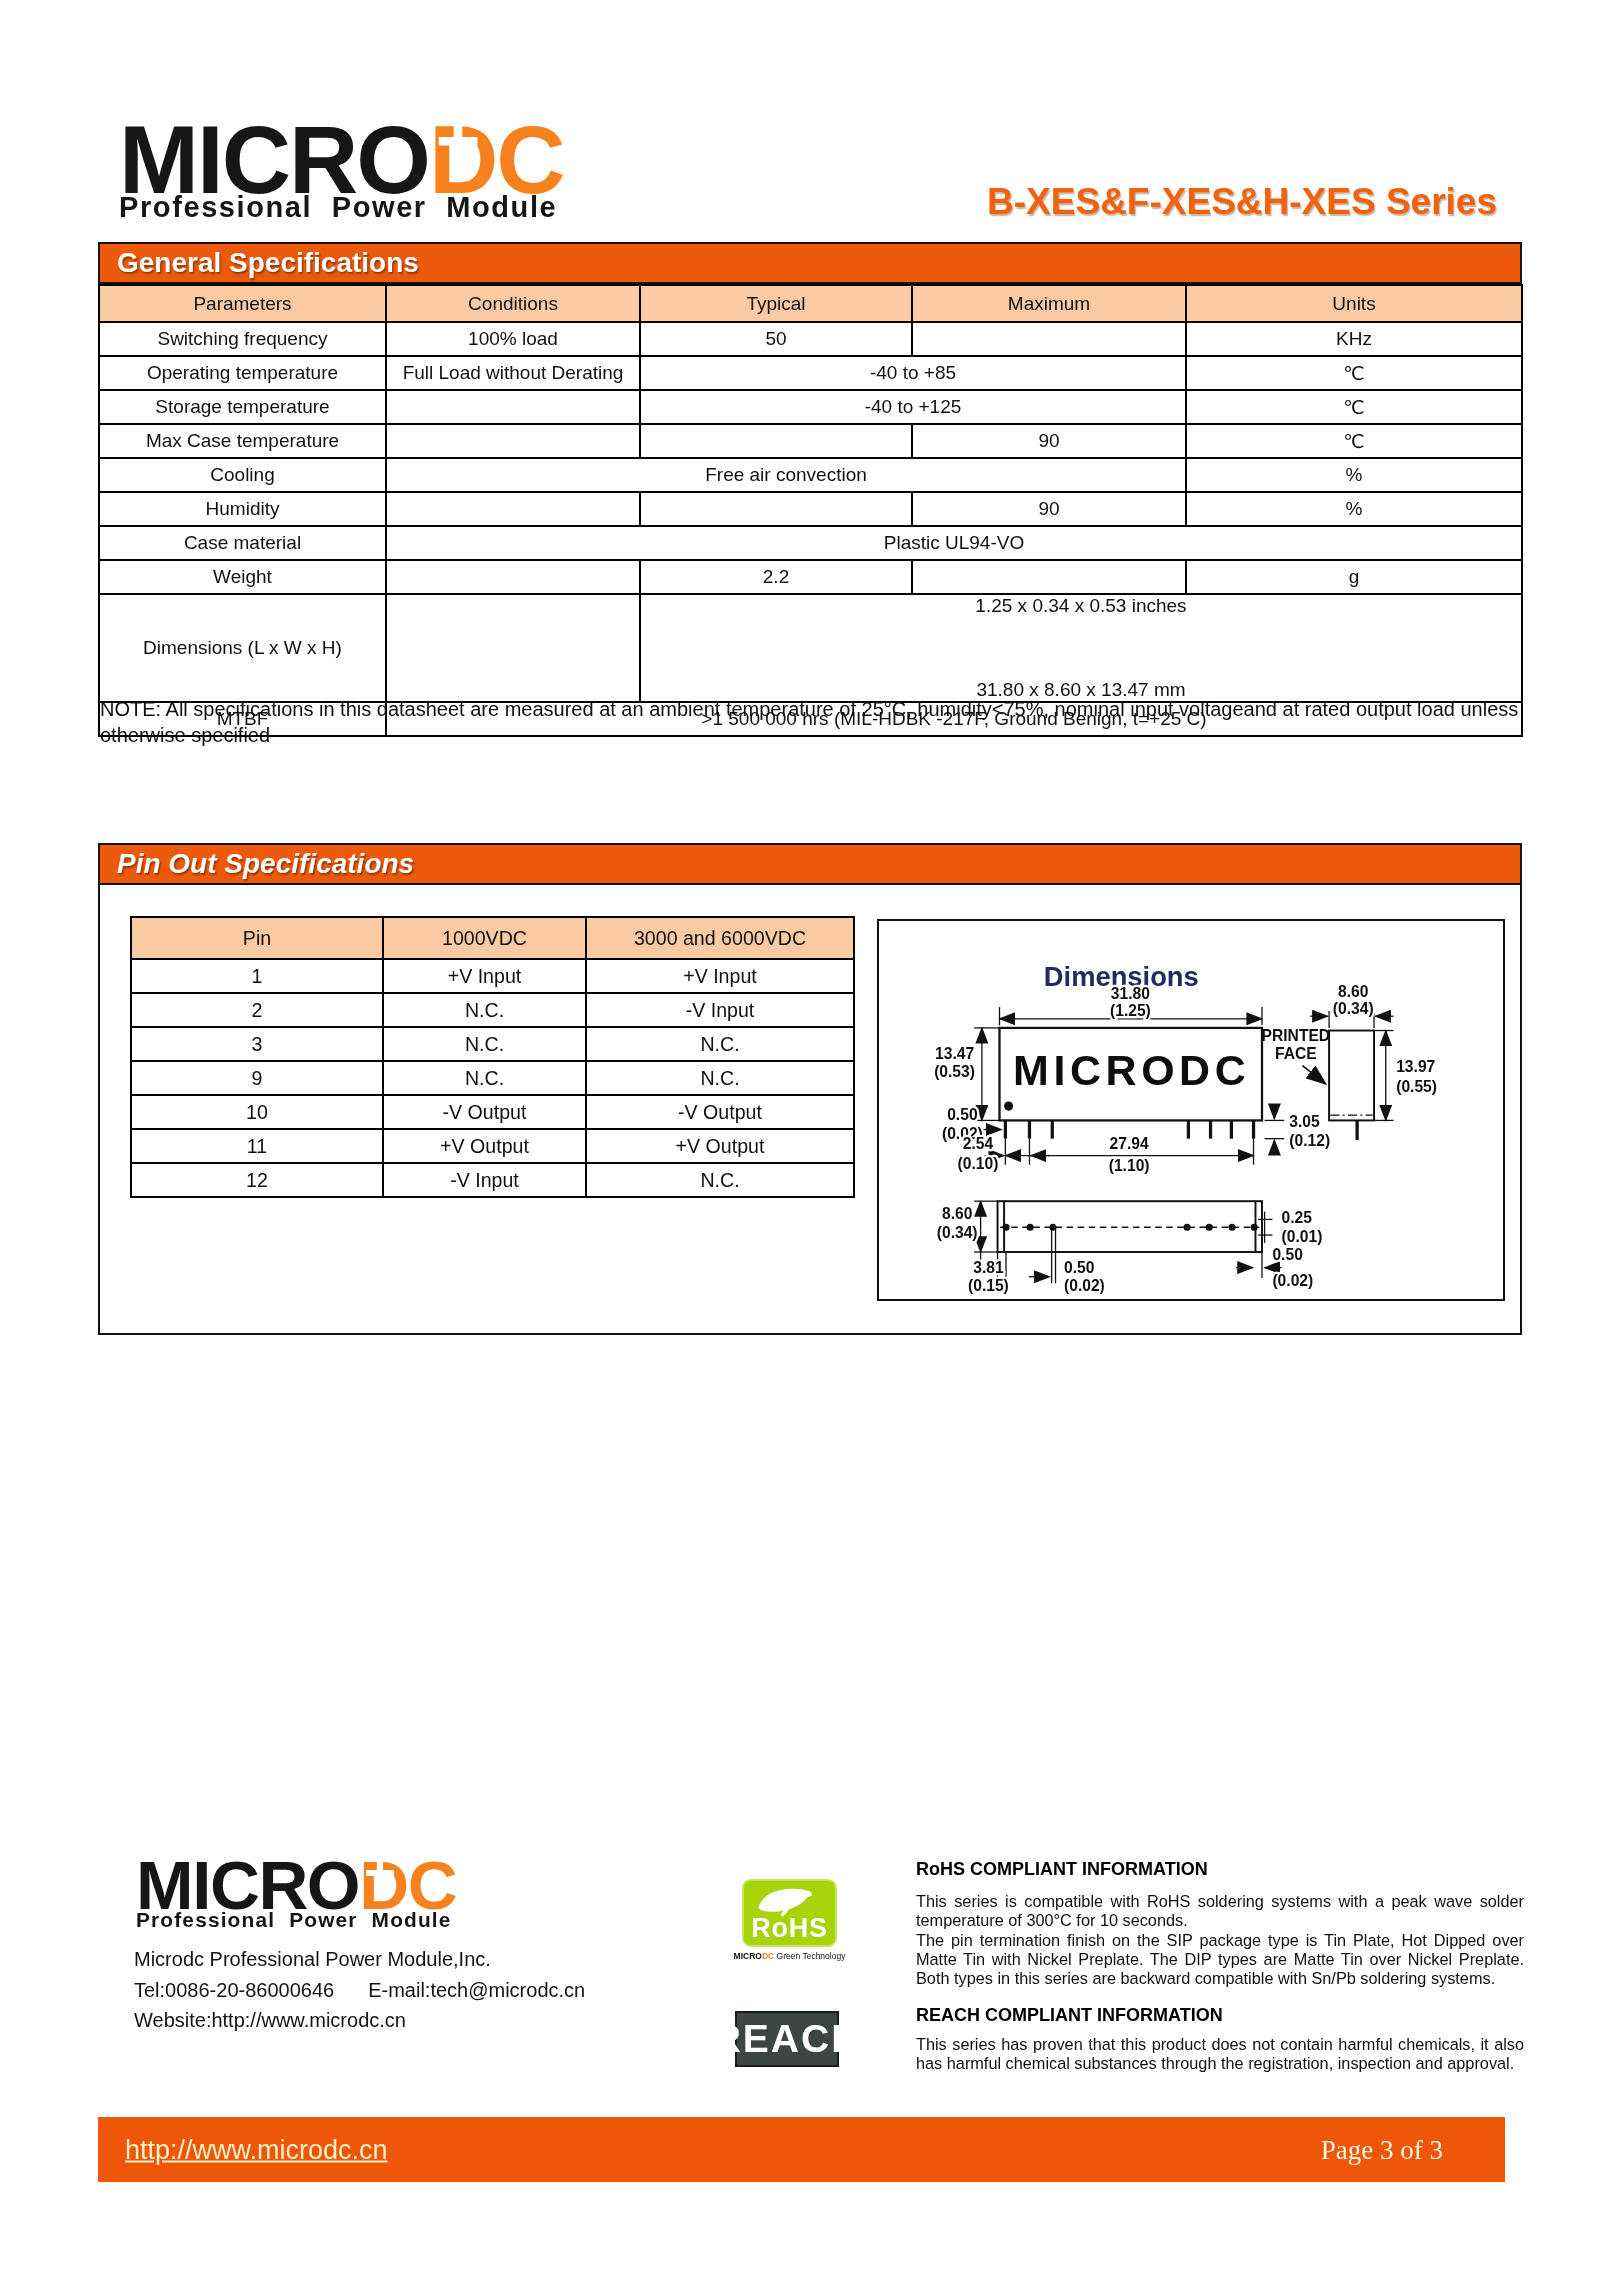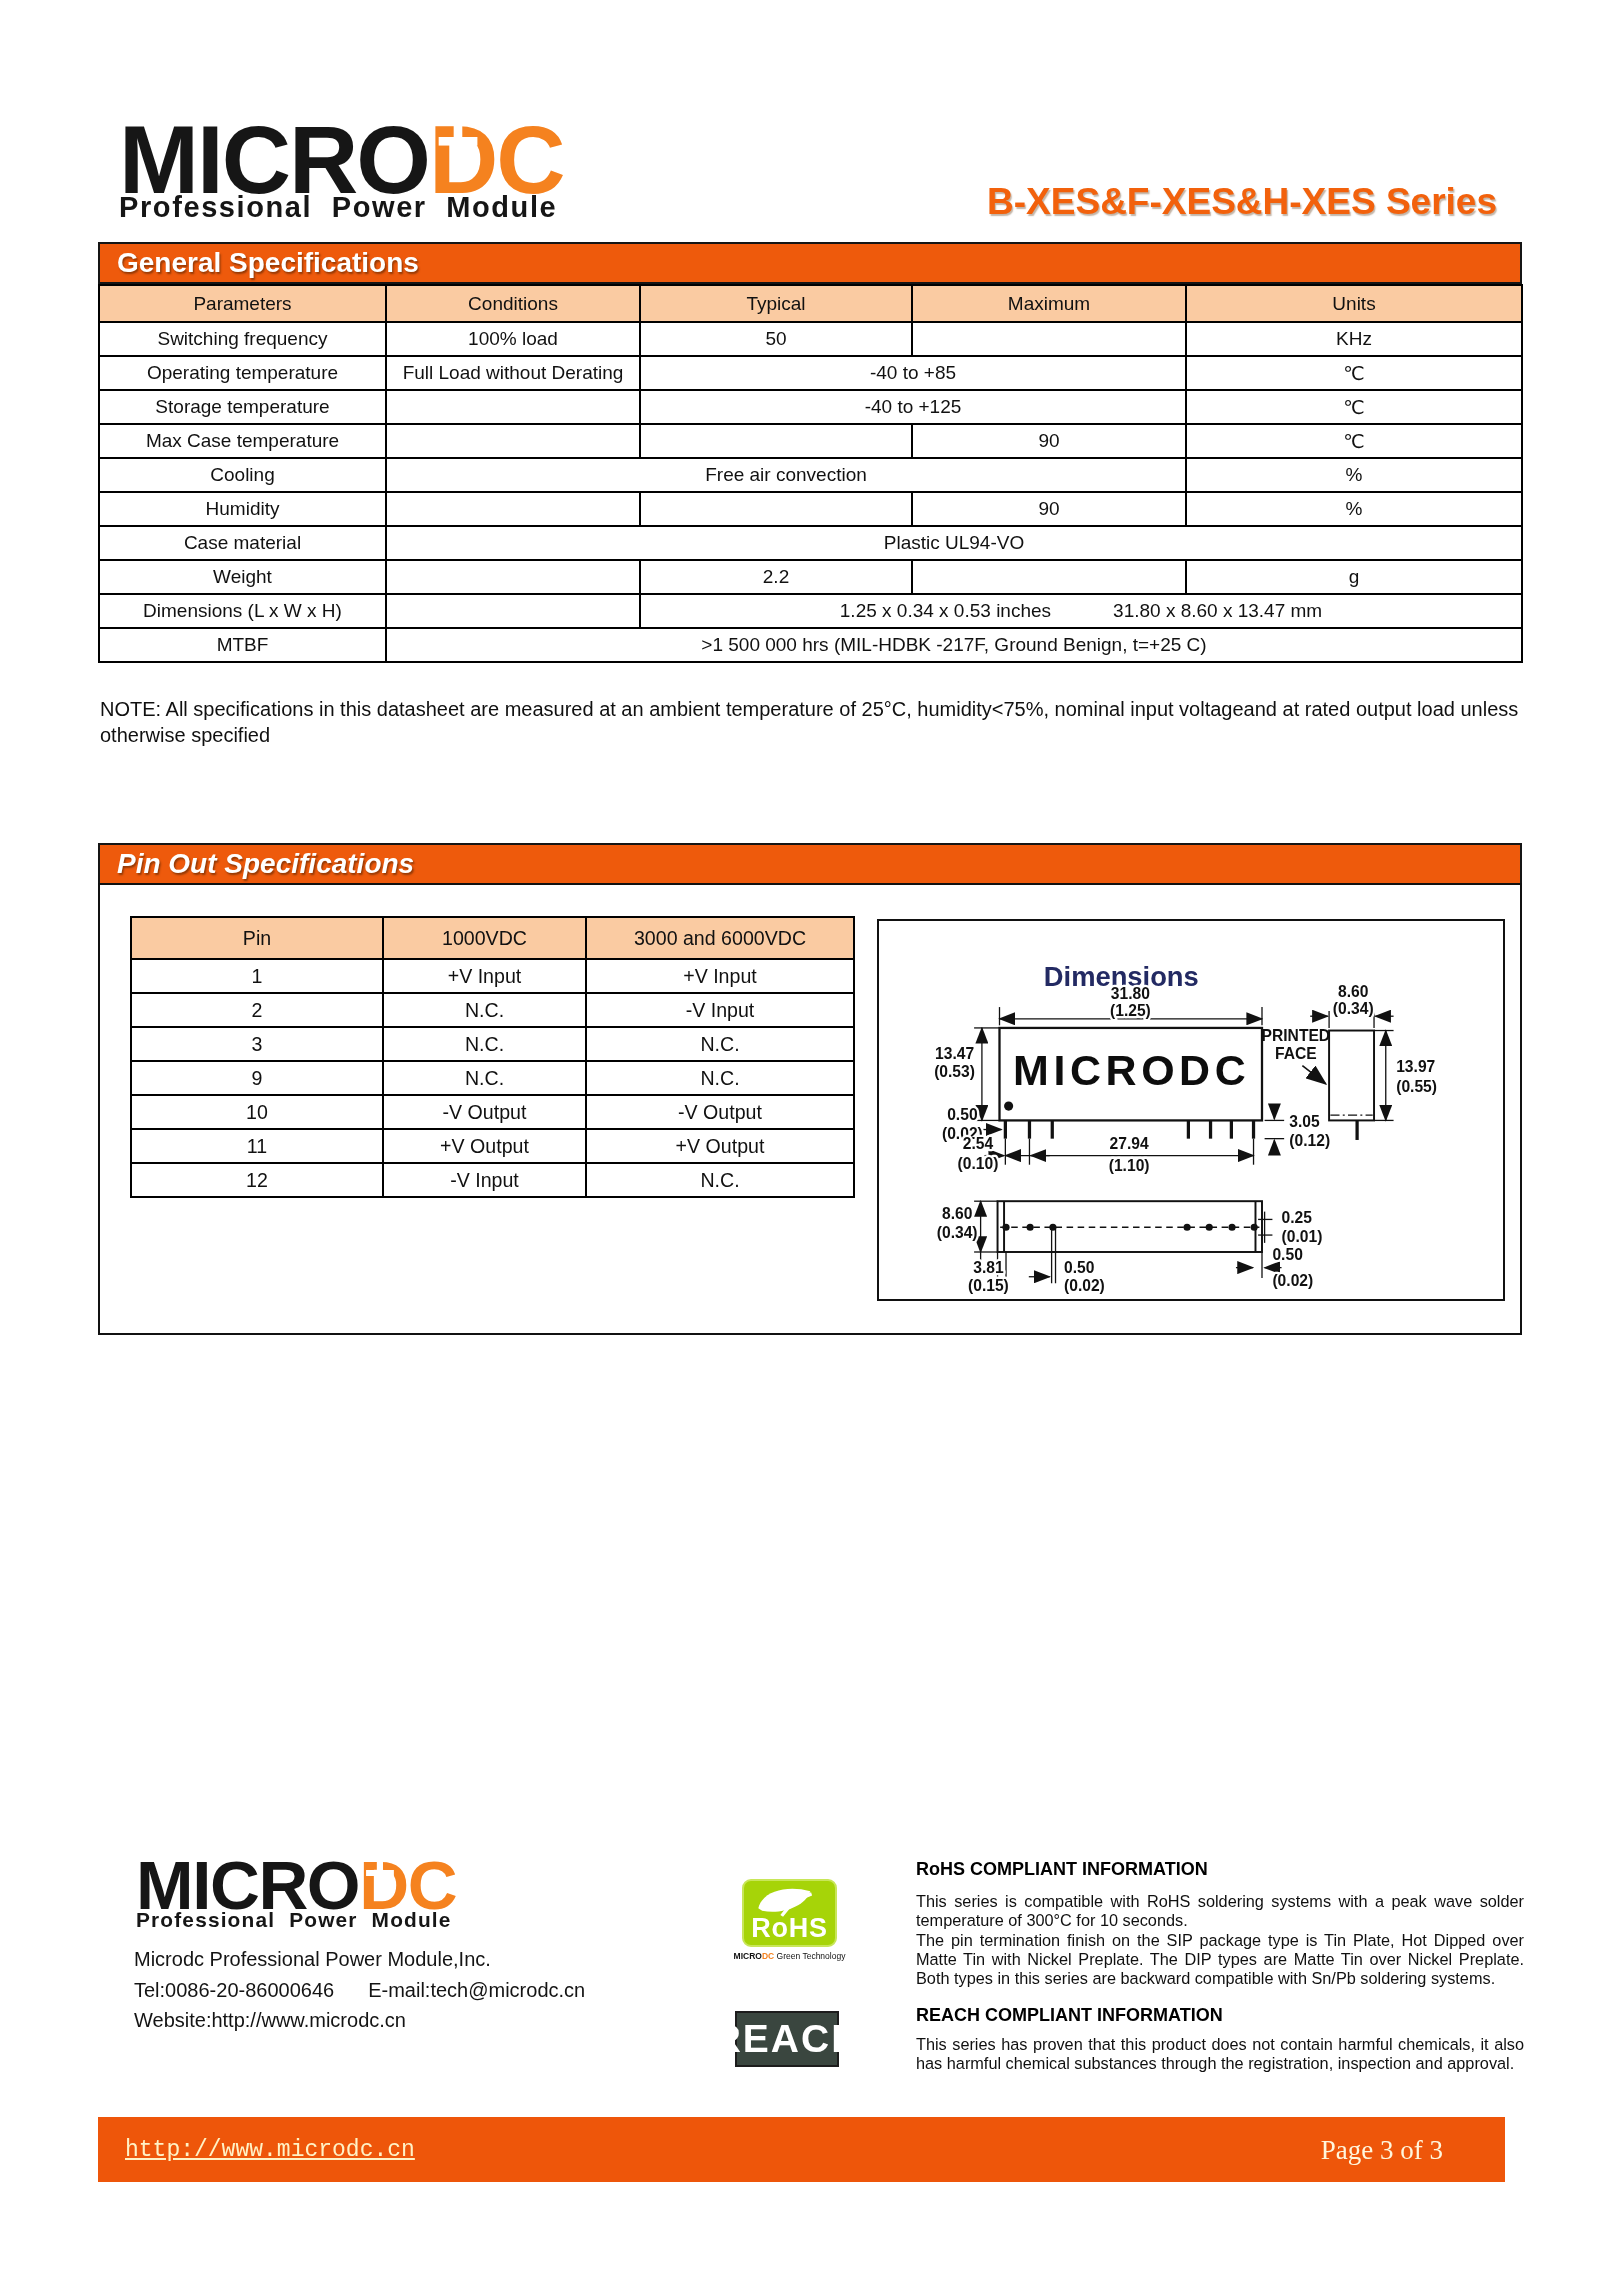--- a/index.html
+++ b/index.html
@@ -22,21 +22,21 @@
                border:2px solid #151515;box-sizing:border-box;display:flex;align-items:center;
                padding-left:17px;color:#fff;font-size:28px;font-weight:bold;
                text-shadow:1.3px 2px 2px rgba(70,30,0,.55);}
 
   
   table{border-collapse:collapse;table-layout:fixed;}
   td{border:2px solid #000;text-align:center;vertical-align:middle;padding:0 3.9px;overflow:hidden;}
   .gtable{position:absolute;left:98px;top:284px;width:1424px;font-size:19px;}
   .gtable td{height:32px;}
   .gtable tr.hdr td{background:#FACBA2;height:35px;}
-  .dim-cell{display:flex;justify-content:center;gap:62px;align-items:center;}
+  .dim-cell{display:flex;justify-content:center;gap:62px;align-items:center;flex-direction:column;}
 
   .note{position:absolute;left:100px;top:697px;width:1431px;font-size:20px;line-height:1.28;color:#101010;}
 
   
   .pin-outer{position:absolute;left:98px;top:883px;width:1424px;height:452px;
              border:2px solid #111;box-sizing:border-box;background:#fff;}
   .ptable{position:absolute;left:130px;top:916px;width:722px;font-size:19.6px;}
   .ptable td{height:32px;}
   .ptable tr.hdr td{background:#FACBA2;height:40px;}
 
@@ -59,21 +59,21 @@
               font-size:8.5px;font-weight:bold;white-space:nowrap;}
   .reach-badge{position:absolute;left:735px;top:2011px;width:104px;height:56px;background:#3A463F;
                border:2px solid #1c1c1c;box-sizing:border-box;display:flex;align-items:center;justify-content:center;
                color:#fff;font-size:39px;font-weight:bold;letter-spacing:2px;}
   .comp-head{position:absolute;left:916px;font-size:18px;font-weight:bold;color:#000;white-space:nowrap;}
   .comp-body{position:absolute;left:916px;width:608px;font-size:16.3px;line-height:19px;text-align:justify;color:#101010;}
 
   
   .bottom-bar{position:absolute;left:98px;top:2117px;width:1407px;height:65px;background:#EE560A;}
   .bb-link{position:absolute;left:27px;top:50%;transform:translateY(-50%);
-           font-family:Liberation Mono, monospace;font-size:23px;color:#FFF2C6;
+           font-family:Liberation Sans, sans-serif;font-size:27px;color:#FFF2C6;
            text-decoration:underline;white-space:nowrap;}
   .bb-mid{position:absolute;left:395px;top:50%;transform:translateY(-50%);
           font-family:"Liberation Serif","DejaVu Serif",serif;font-size:27px;color:#FFF6DC;white-space:nowrap;}
   .bb-page{position:absolute;right:62px;top:50%;transform:translateY(-50%);
            font-family:"Liberation Serif","DejaVu Serif",serif;font-size:27px;color:#FFF6DC;white-space:nowrap;}
 </style>
 </head>
 <body>
 
 <div class="page">

